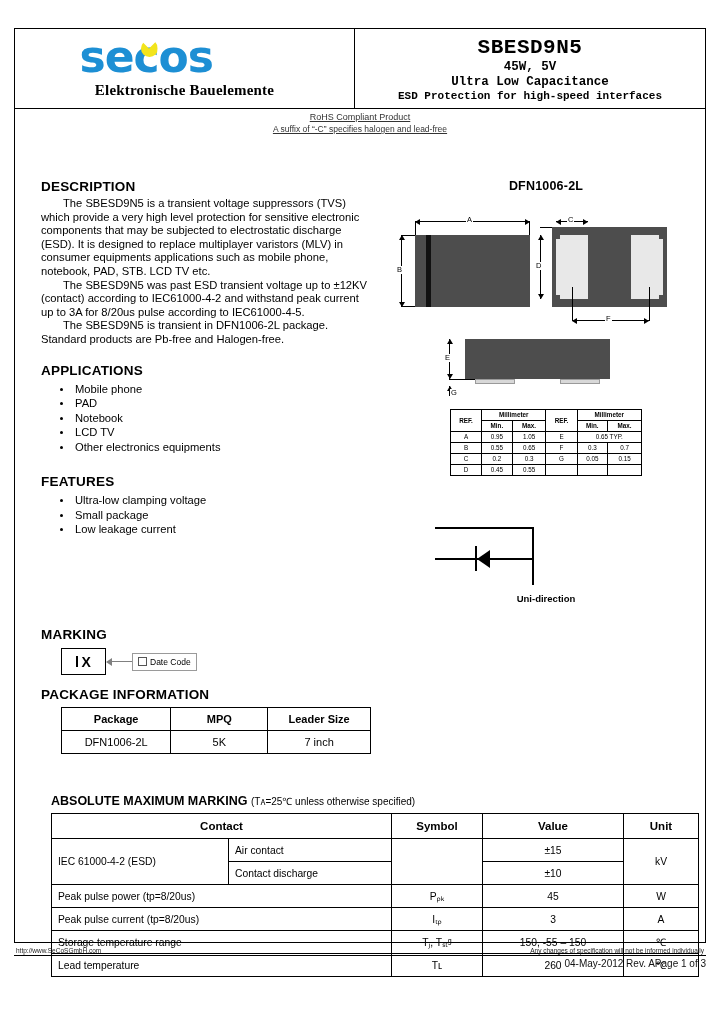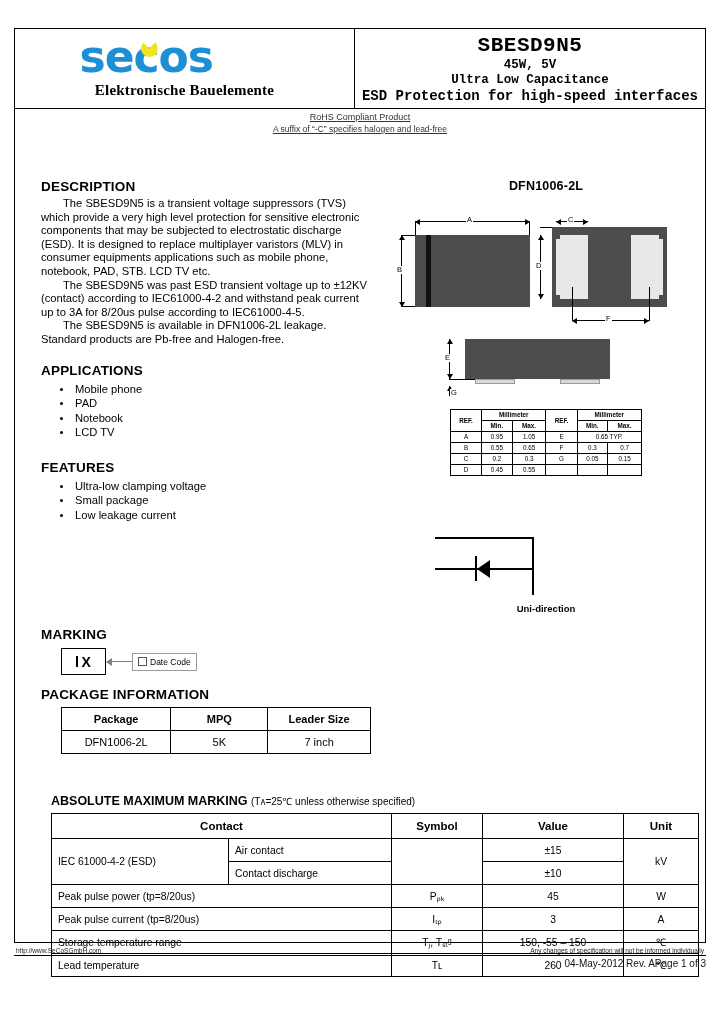--- a/index.html
+++ b/index.html
@@ -13,21 +13,21 @@
   .hdr-logo{width:340px;height:100%;border-right:1.5px solid #000;box-sizing:border-box;display:flex;flex-direction:column;align-items:center;justify-content:center;}
   .hdr-title{flex:1;display:flex;flex-direction:column;align-items:center;justify-content:center;font-family:Liberation Mono, monospace;text-align:center;}
   .logo-wrap{position:relative;width:210px;height:42px;}
   .logo-word{font-family:"DejaVu Sans",sans-serif;font-weight:bold;font-size:44px;color:#1d8fd4;letter-spacing:-1px;line-height:42px;position:absolute;left:0;top:-2px;}
   .logo-pac{position:absolute;left:61px;top:2px;width:17px;height:17px;background:#f2e41c;border-radius:50% 50% 50% 50%;
             clip-path:polygon(50% 50%, 100% 0%, 100% 100%, 0% 100%, 0% 0%);}
   .logo-sub{font-family:"Liberation Serif",serif;font-weight:bold;font-size:15px;letter-spacing:.2px;margin-top:2px;}
   .pn{font-size:21px;font-weight:bold;letter-spacing:.5px;}
   .pn-sub{font-size:12.5px;font-weight:bold;margin-top:1px;}
   .pn-sub2{font-size:12.5px;font-weight:bold;margin-top:1px;}
-  .pn-sub3{font-size:14px;font-weight:bold;margin-top:1px;}
+  .pn-sub3{font-size:11px;font-weight:bold;margin-top:1px;}
 
   
   .rohs{position:absolute;left:0;top:82px;width:100%;text-align:center;font-size:9px;color:#333;line-height:12px;}
   .rohs div{text-decoration:underline;display:inline-block;}
   .rohs .l2{font-size:8.5px;}
 
   
   h2.sec{font-size:13.5px;font-weight:bold;margin:0;letter-spacing:.2px;}
   .body-txt{font-size:11.2px;line-height:13.6px;margin:3px 0 0 0;}
   .body-txt p{margin:0;text-indent:22px;}
@@ -87,21 +87,21 @@
   .draw-b{position:relative;height:72px;margin-top:2px;}
   .sideview{position:absolute;left:78px;top:8px;width:145px;height:40px;background:#4d4d4d;}
   .sidepad{position:absolute;top:48px;height:5px;background:#d8d8d8;border:1px solid #9a9a9a;box-sizing:border-box;}
 
   
   .dimtbl{margin:6px auto 0 auto;border:1px solid #000;width:192px;}
   .dimtbl td,.dimtbl th{border:1px solid #000;font-size:6.3px;text-align:center;height:10px;padding:0;line-height:8px;}
   .dimtbl th{font-weight:bold;}
 
   
-  .schem{position:absolute;left:372px;top:494px;width:318px;}
+  .schem{position:absolute;left:372px;top:484px;width:318px;}
   .schem-in{position:relative;height:78px;}
   .sch-line{position:absolute;background:#000;}
   .sch-tri{position:absolute;width:0;height:0;border-top:9px solid transparent;border-bottom:9px solid transparent;border-right:13px solid #000;}
   .sch-cap{text-align:center;font-size:9.5px;font-weight:bold;margin-top:2px;}
 
   
   .ftr{position:absolute;left:14px;top:947px;width:692px;}
   .ftr-r1{display:flex;justify-content:space-between;font-size:6.5px;color:#222;padding:0 2px 1px 2px;}
   .ftr-line{border-top:1px solid #000;}
   .ftr-r2{display:flex;justify-content:flex-end;font-size:10px;color:#111;padding-top:2px;}
@@ -131,29 +131,30 @@
     <div class="rohs">
       <div>RoHS Compliant Product</div><br>
       <div class="l2">A suffix of “-C” specifies halogen and lead-free</div>
     </div>
 
     <div class="leftcol">
       <h2 class="sec">DESCRIPTION</h2>
       <div class="body-txt">
         <p>The SBESD9N5 is a transient voltage suppressors (TVS) which provide a very high level protection for sensitive electronic components that may be subjected to electrostatic discharge (ESD). It is designed to replace multiplayer varistors (MLV) in consumer equipments applications such as mobile phone, notebook, PAD, STB. LCD TV etc.</p>
         <p>The SBESD9N5 was past ESD transient voltage up to ±12KV (contact) according to IEC61000-4-2 and withstand peak current up to 3A for 8/20us pulse according to IEC61000-4-5.</p>
-        <p>The SBESD9N5 is available in DFN1006-2L leakage. Standard products are Pb-free and Halogen-free.</p>
+        <p>The SBESD9N5 is transient in DFN1006-2L package. Standard products are Pb-free and Halogen-free.</p>
       </div>
 
       <h2 class="sec" style="margin-top:16px">APPLICATIONS</h2>
       <ul class="bul">
         <li>Mobile phone</li>
         <li>PAD</li>
         <li>Notebook</li>
         <li>LCD TV</li>
+        <li>Other electronics equipments</li>
       </ul>
 
       <h2 class="sec" style="margin-top:20px">FEATURES</h2>
       <ul class="bul">
         <li>Ultra-low clamping voltage</li>
         <li>Small package</li>
         <li>Low leakage current</li>
       </ul>
     </div>
 

